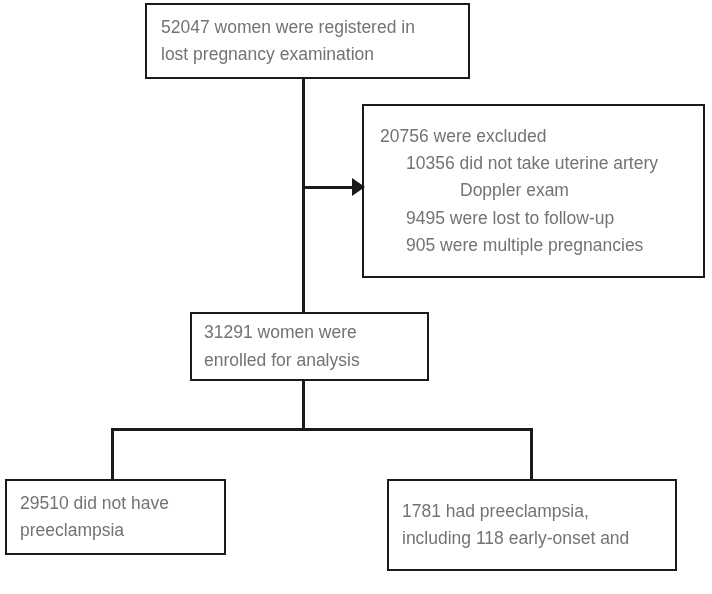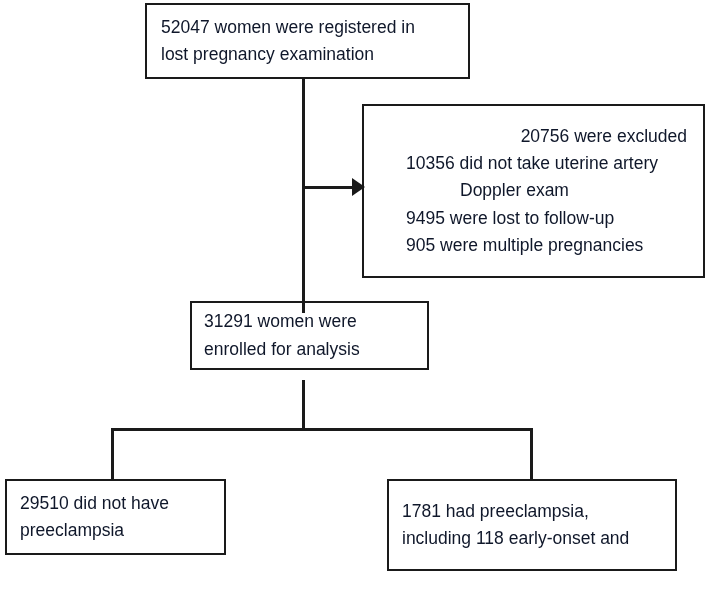--- a/index.html
+++ b/index.html
@@ -22,21 +22,21 @@
     border: 2.5px solid #1a1a1a;
     background: #ffffff;
     display: flex;
     flex-direction: column;
     justify-content: center;
   }
   .node p {
     margin: 0;
     font-size: 17.5px;
     line-height: 1.55;
-    color: #0f172a;
+    color: #737373;
   }
   .just p {
     text-align: justify;
     text-align-last: left;
   }
   
   #node-registered {
     left: 145px;
     top: 3px;
     width: 325px;
@@ -44,27 +44,27 @@
     padding: 0 14px;
   }
   
   #node-excluded {
     left: 362px;
     top: 104px;
     width: 343px;
     height: 174px;
     padding: 0 16px;
   }
-  #node-excluded p.lvl0 { text-indent: 0; text-align: right; }
+  #node-excluded p.lvl0 { text-indent: 0; }
   #node-excluded p.lvl1 { padding-left: 26px; }
   #node-excluded p.lvl2 { padding-left: 80px; }
   
   #node-enrolled {
     left: 190px;
-    top: 301px;
+    top: 312px;
     width: 239px;
     height: 69px;
     padding: 0 12px;
   }
   
   #node-no-pe {
     left: 5px;
     top: 479px;
     width: 221px;
     height: 76px;

